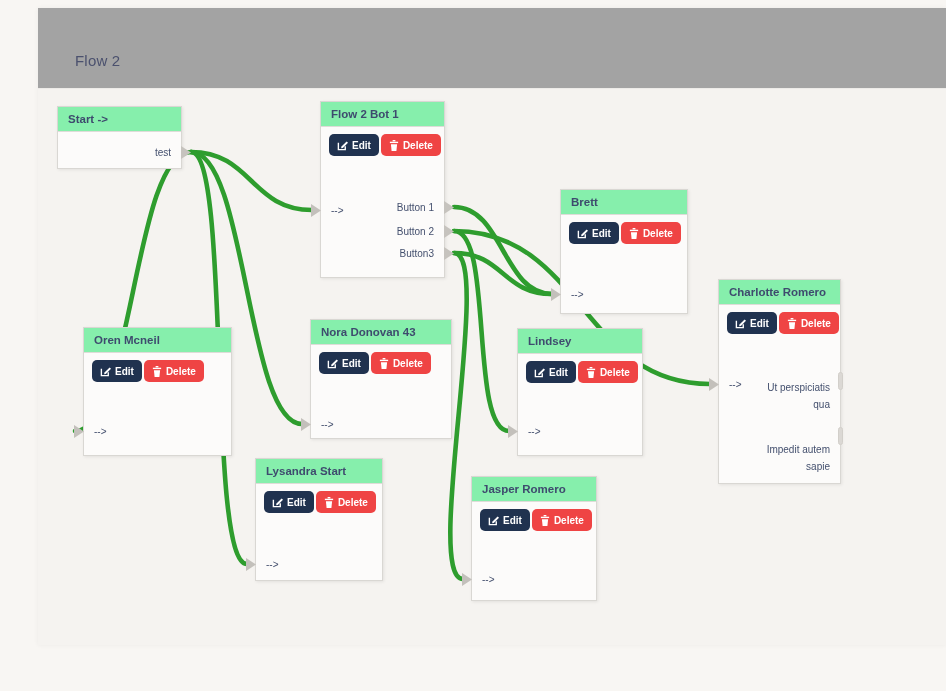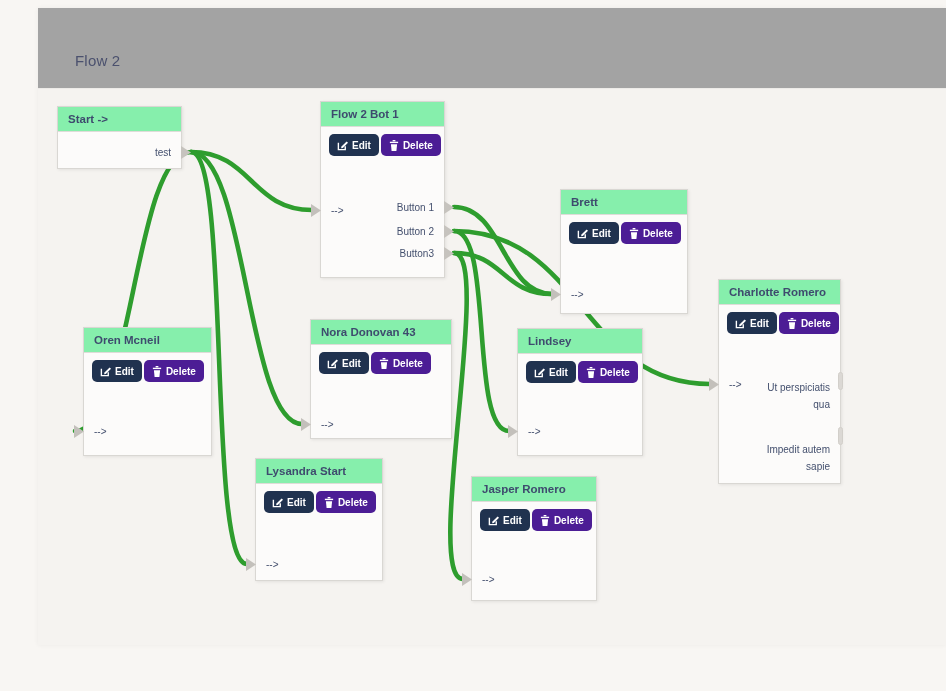--- a/index.html
+++ b/index.html
@@ -33,21 +33,21 @@
     font-size:11.5px; font-weight:700; color:#3e4b6e;
     white-space:nowrap; overflow:hidden;
   }
   .btn-row { position:absolute; left:8px; top:32px; display:flex; gap:2px; }
   .btn {
     display:flex; align-items:center; gap:4px; height:22px; padding:4px 8px;
     border:none; border-radius:5px; font-family:"Liberation Sans",sans-serif;
     font-size:10px; font-weight:700; color:#fff; cursor:pointer; white-space:nowrap;
   }
   .btn-edit { background:#20324f; }
-  .btn-del  { background:#4c1d95; }
+  .btn-del  { background:#ef4444; }
   .btn svg { display:block; }
 
   .io-label {
     position:absolute; font-size:10px; color:#44506e; line-height:14px; white-space:nowrap;
   }
   .in-label  { left:10px; }
   .out-label { right:10px; text-align:right; }
   .out-label.wrap { width:64px; white-space:normal; line-height:16.5px; }
 
   .port { position:absolute; width:10px; height:13px; }
@@ -180,21 +180,21 @@
         <span class="port port-in" style="top: 98px;">
           <svg width="10" height="13" viewBox="0 0 10 13">
             <polygon points="0,0 10,6.5 0,13" fill="#c3c0bb"></polygon>
           </svg>
         </span>
         <span class="io-label out-label wrap" style="top: 100px;">Ut perspiciatis qua</span>
         <span class="tab" style="top: 92px;"></span>
         <span class="io-label out-label wrap" style="top: 162px;">Impedit autem sapie</span>
         <span class="tab" style="top: 147px;"></span>
       </div>
-      <div class="node" style="left: 45px; top: 238px; width: 129px; height: 129px;">
+      <div class="node" style="left: 45px; top: 238px; width: 149px; height: 129px;">
         <div class="node-header">Oren Mcneil</div>
         <div class="btn-row">
           <button class="btn btn-edit">
             <svg width="11" height="11" viewBox="0 0 16 16">
               <path d="M2 4v10h10V9" fill="none" stroke="#fff" stroke-width="2"></path>
               <path d="M6.5 9.5l7.5-7.5 2 2-7.5 7.5-2.6.6z" fill="#fff"></path>
             </svg>
             <span>Edit</span>
           </button>
           <button class="btn btn-del">

